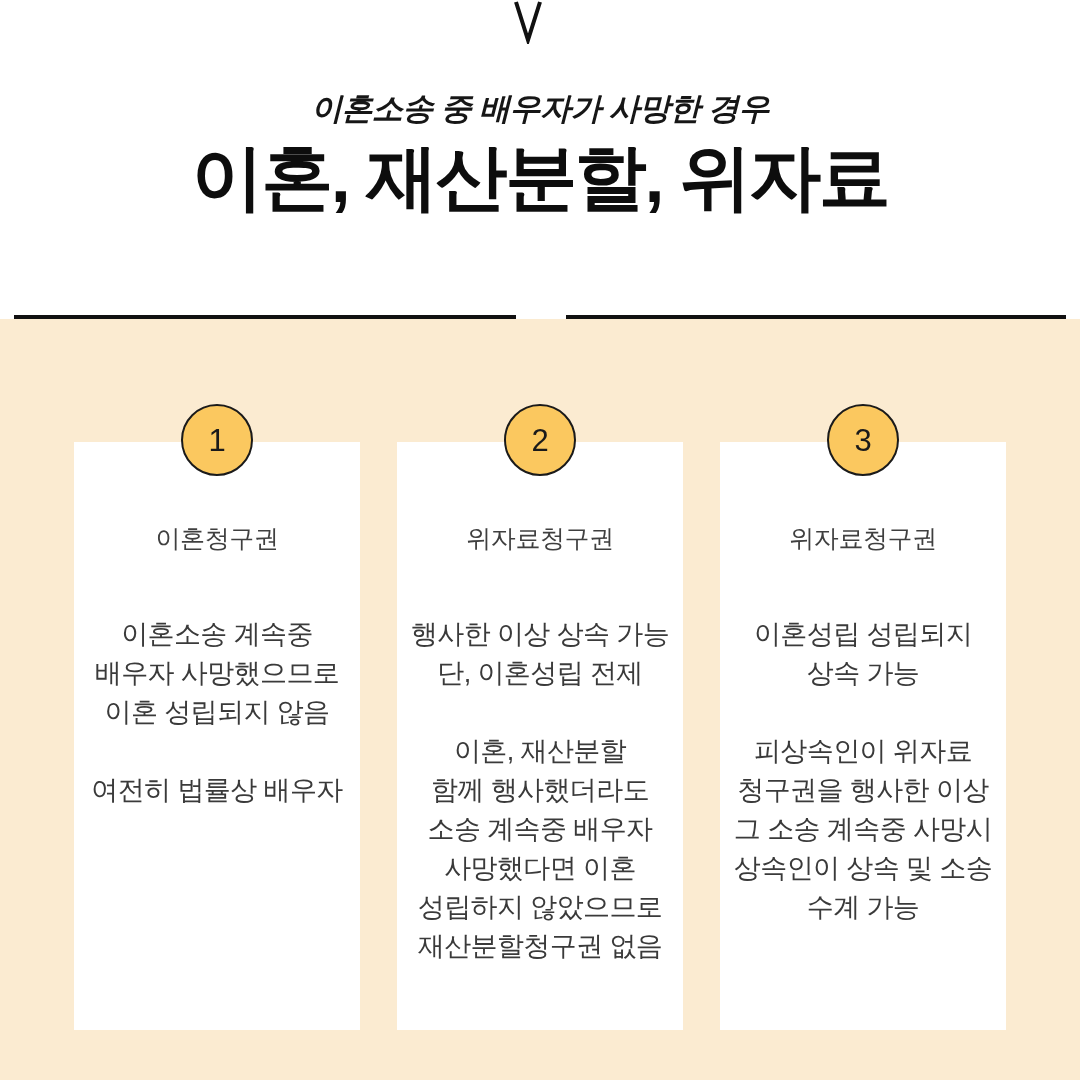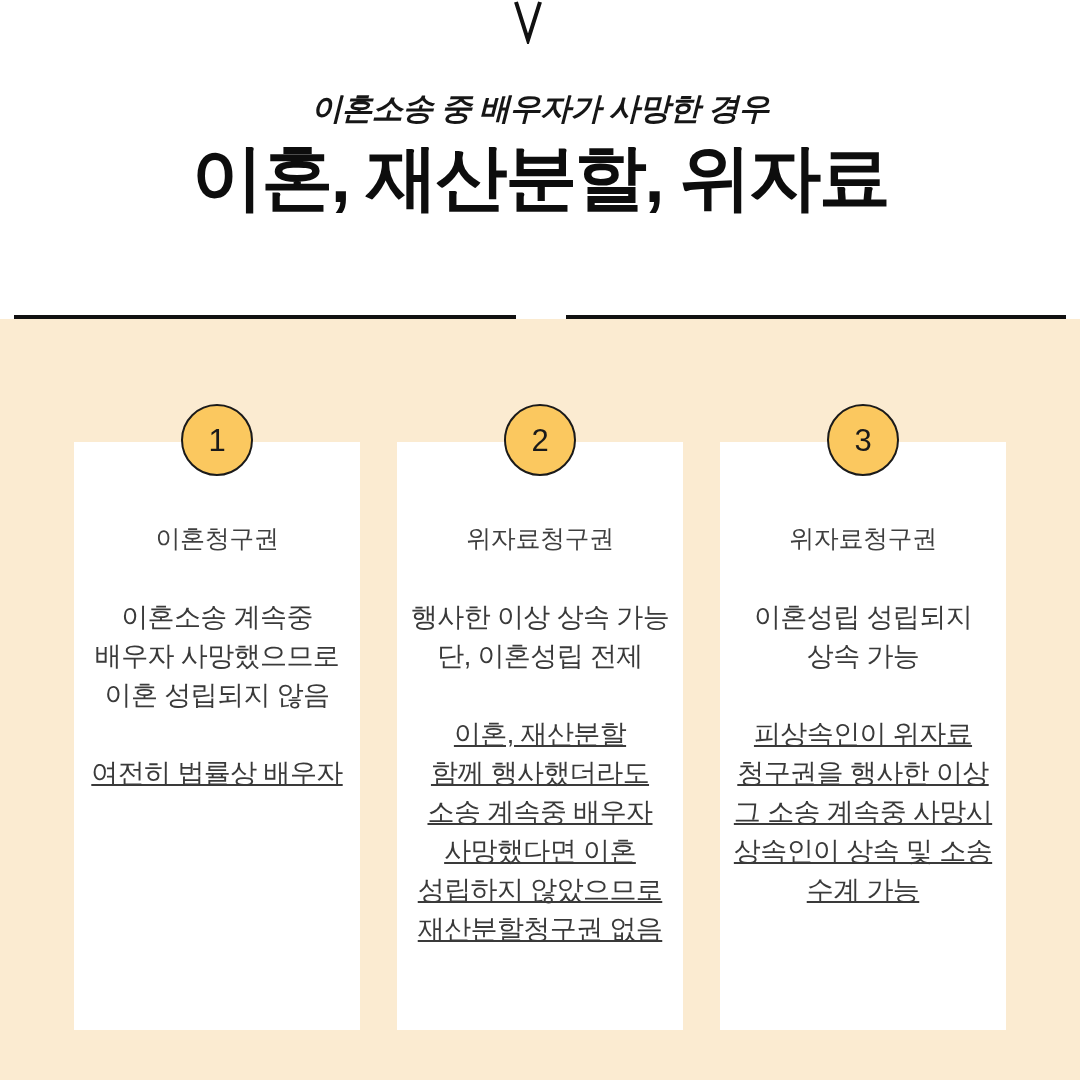--- a/index.html
+++ b/index.html
@@ -145,35 +145,35 @@
     font-size: 25px;
     font-weight: 400;
     letter-spacing: -0.4px;
     color: #3f3f3f;
     white-space: nowrap;
   }
 
   .card-body {
     position: absolute;
     left: 0;
-    top: 156px;
+    top: 173px;
     width: 100%;
     text-align: center;
     font-size: 27px;
     font-weight: 400;
     letter-spacing: -0.6px;
     line-height: 39px;
     color: #3a3a3a;
   }
 
   .para {
     margin: 0 0 39px 0;
     padding: 0;
   }
-  .para:last-child { margin-bottom: 14px; text-decoration: underline; }
+  .para:last-child { margin-bottom: 14px; }
   .para .ln { display: block; white-space: nowrap; }
 </style>
 </head>
 <body>
 
 <div id="page">
 
   <div id="header-zone">
     <div id="subtitle">이혼소송 중 배우자가 사망한 경우</div>
     <div id="main-title">이혼, 재산분할, 위자료</div>

